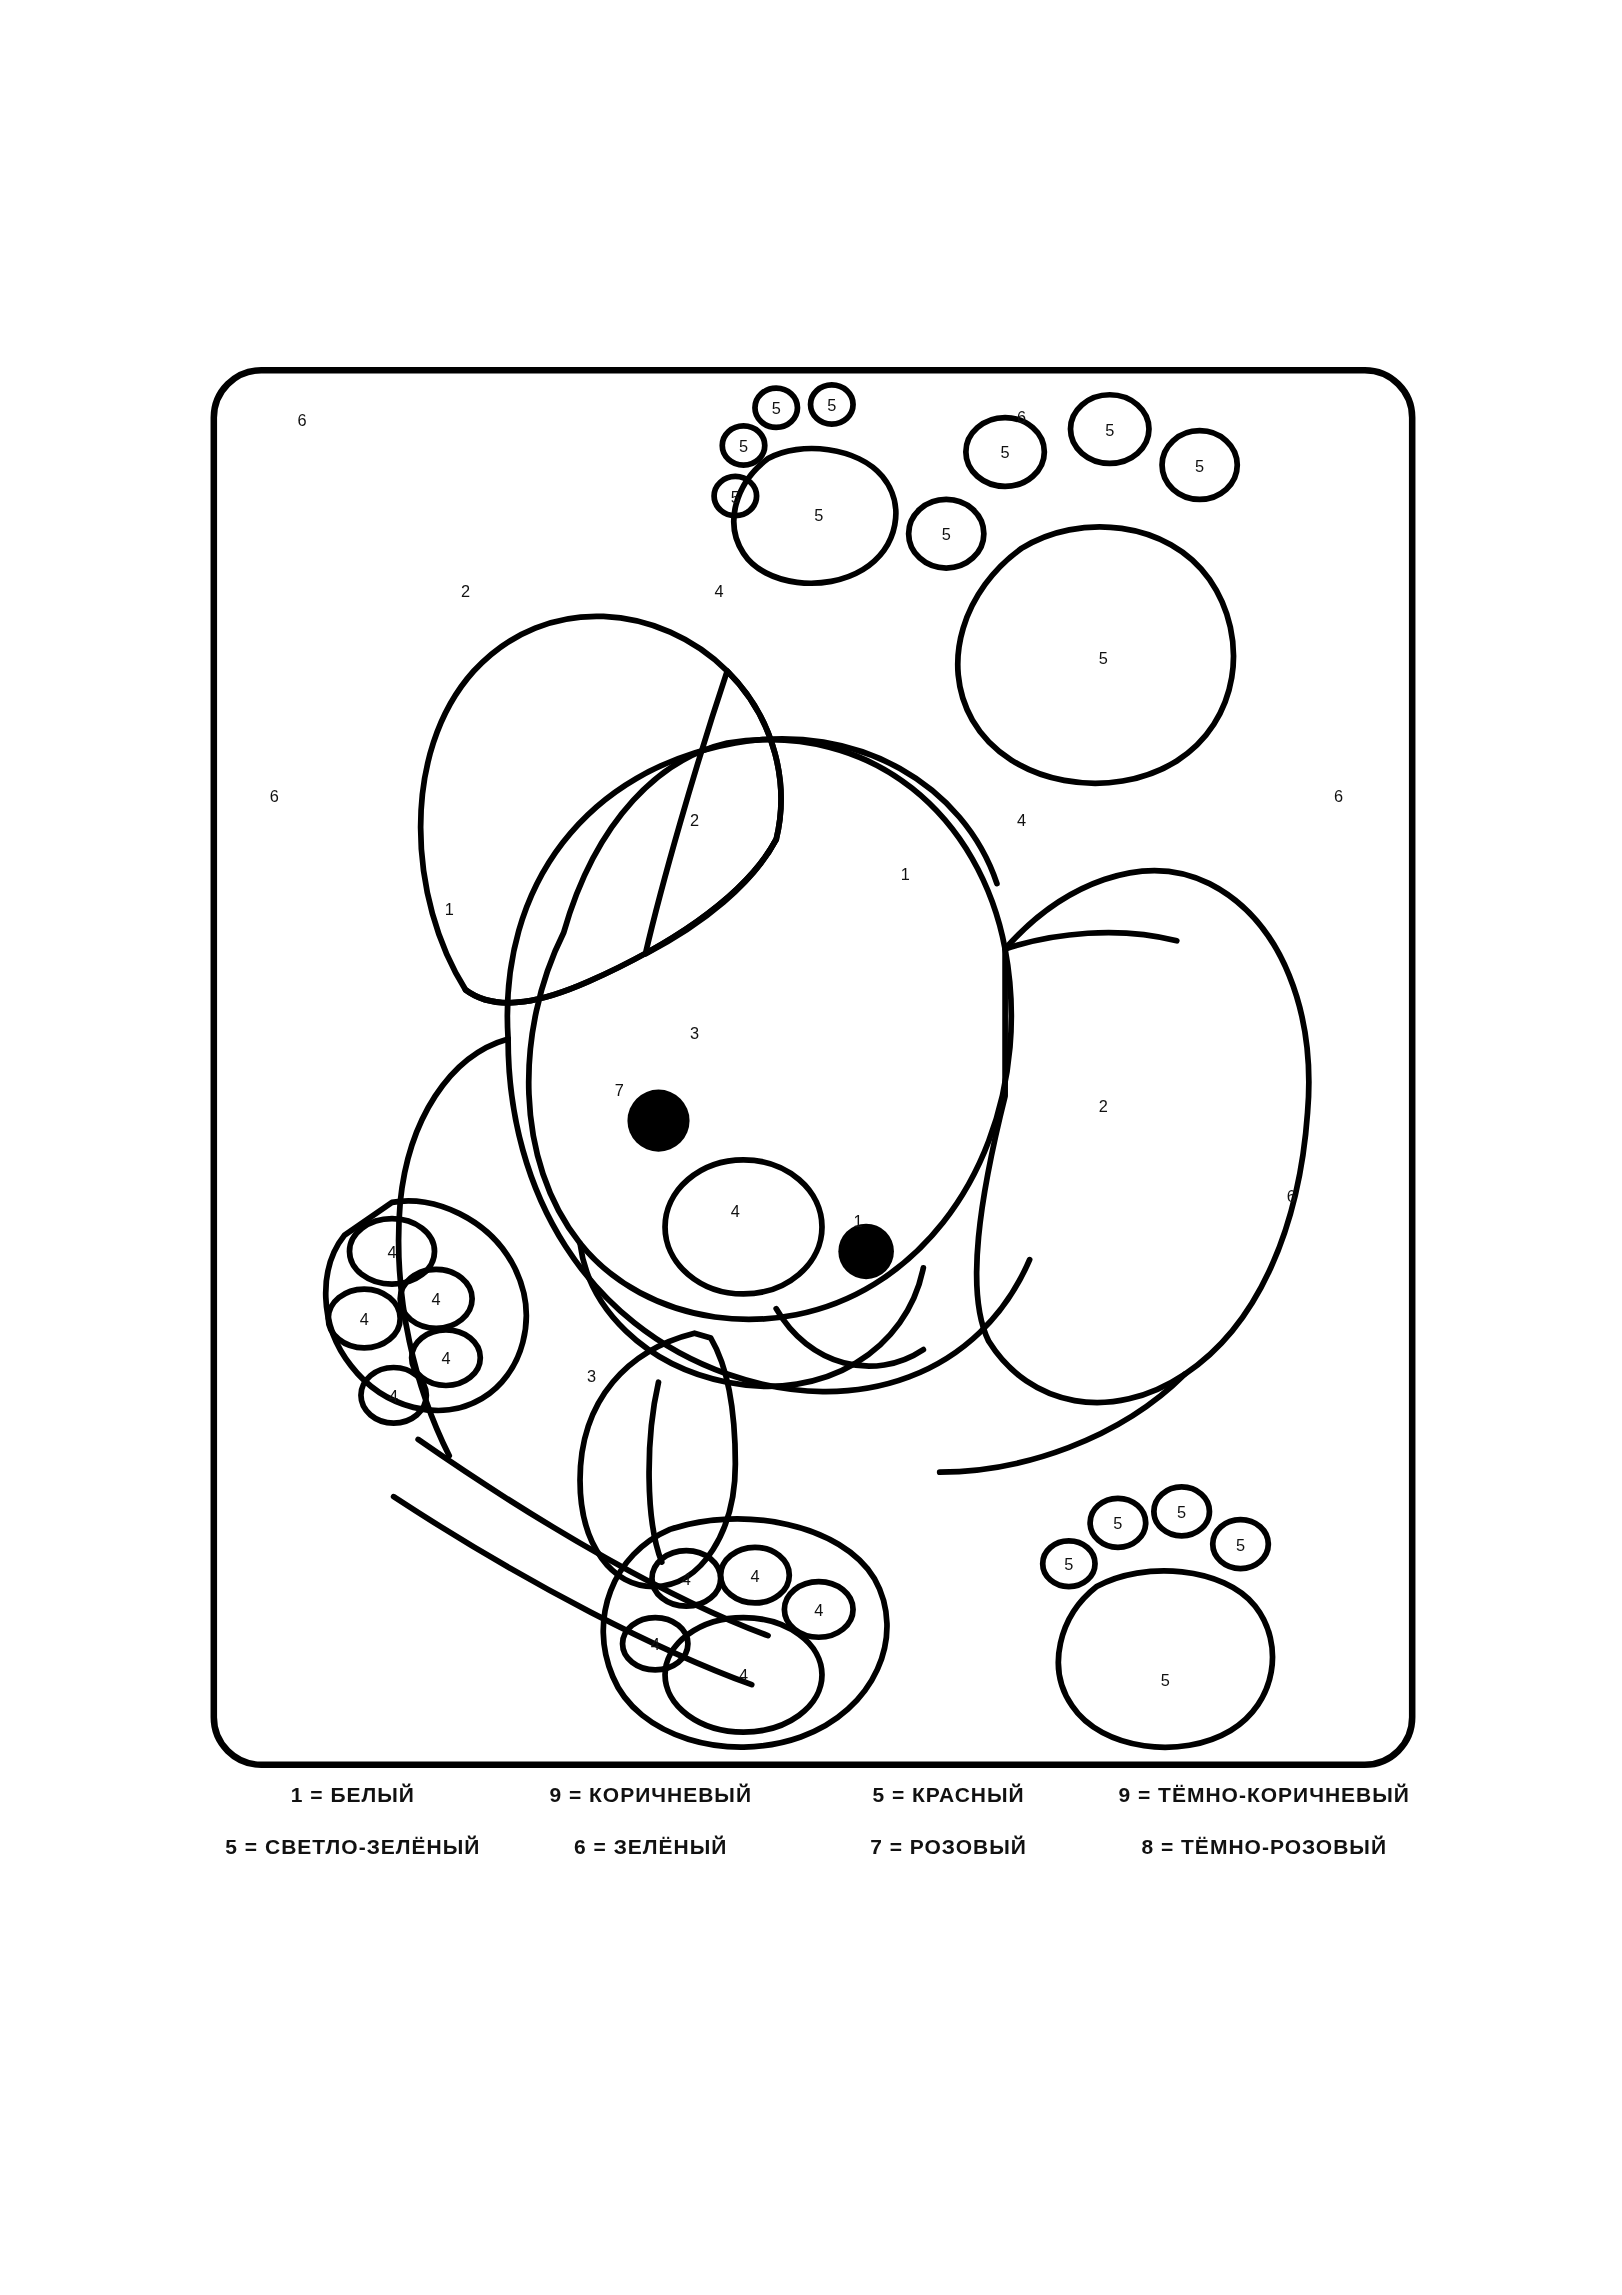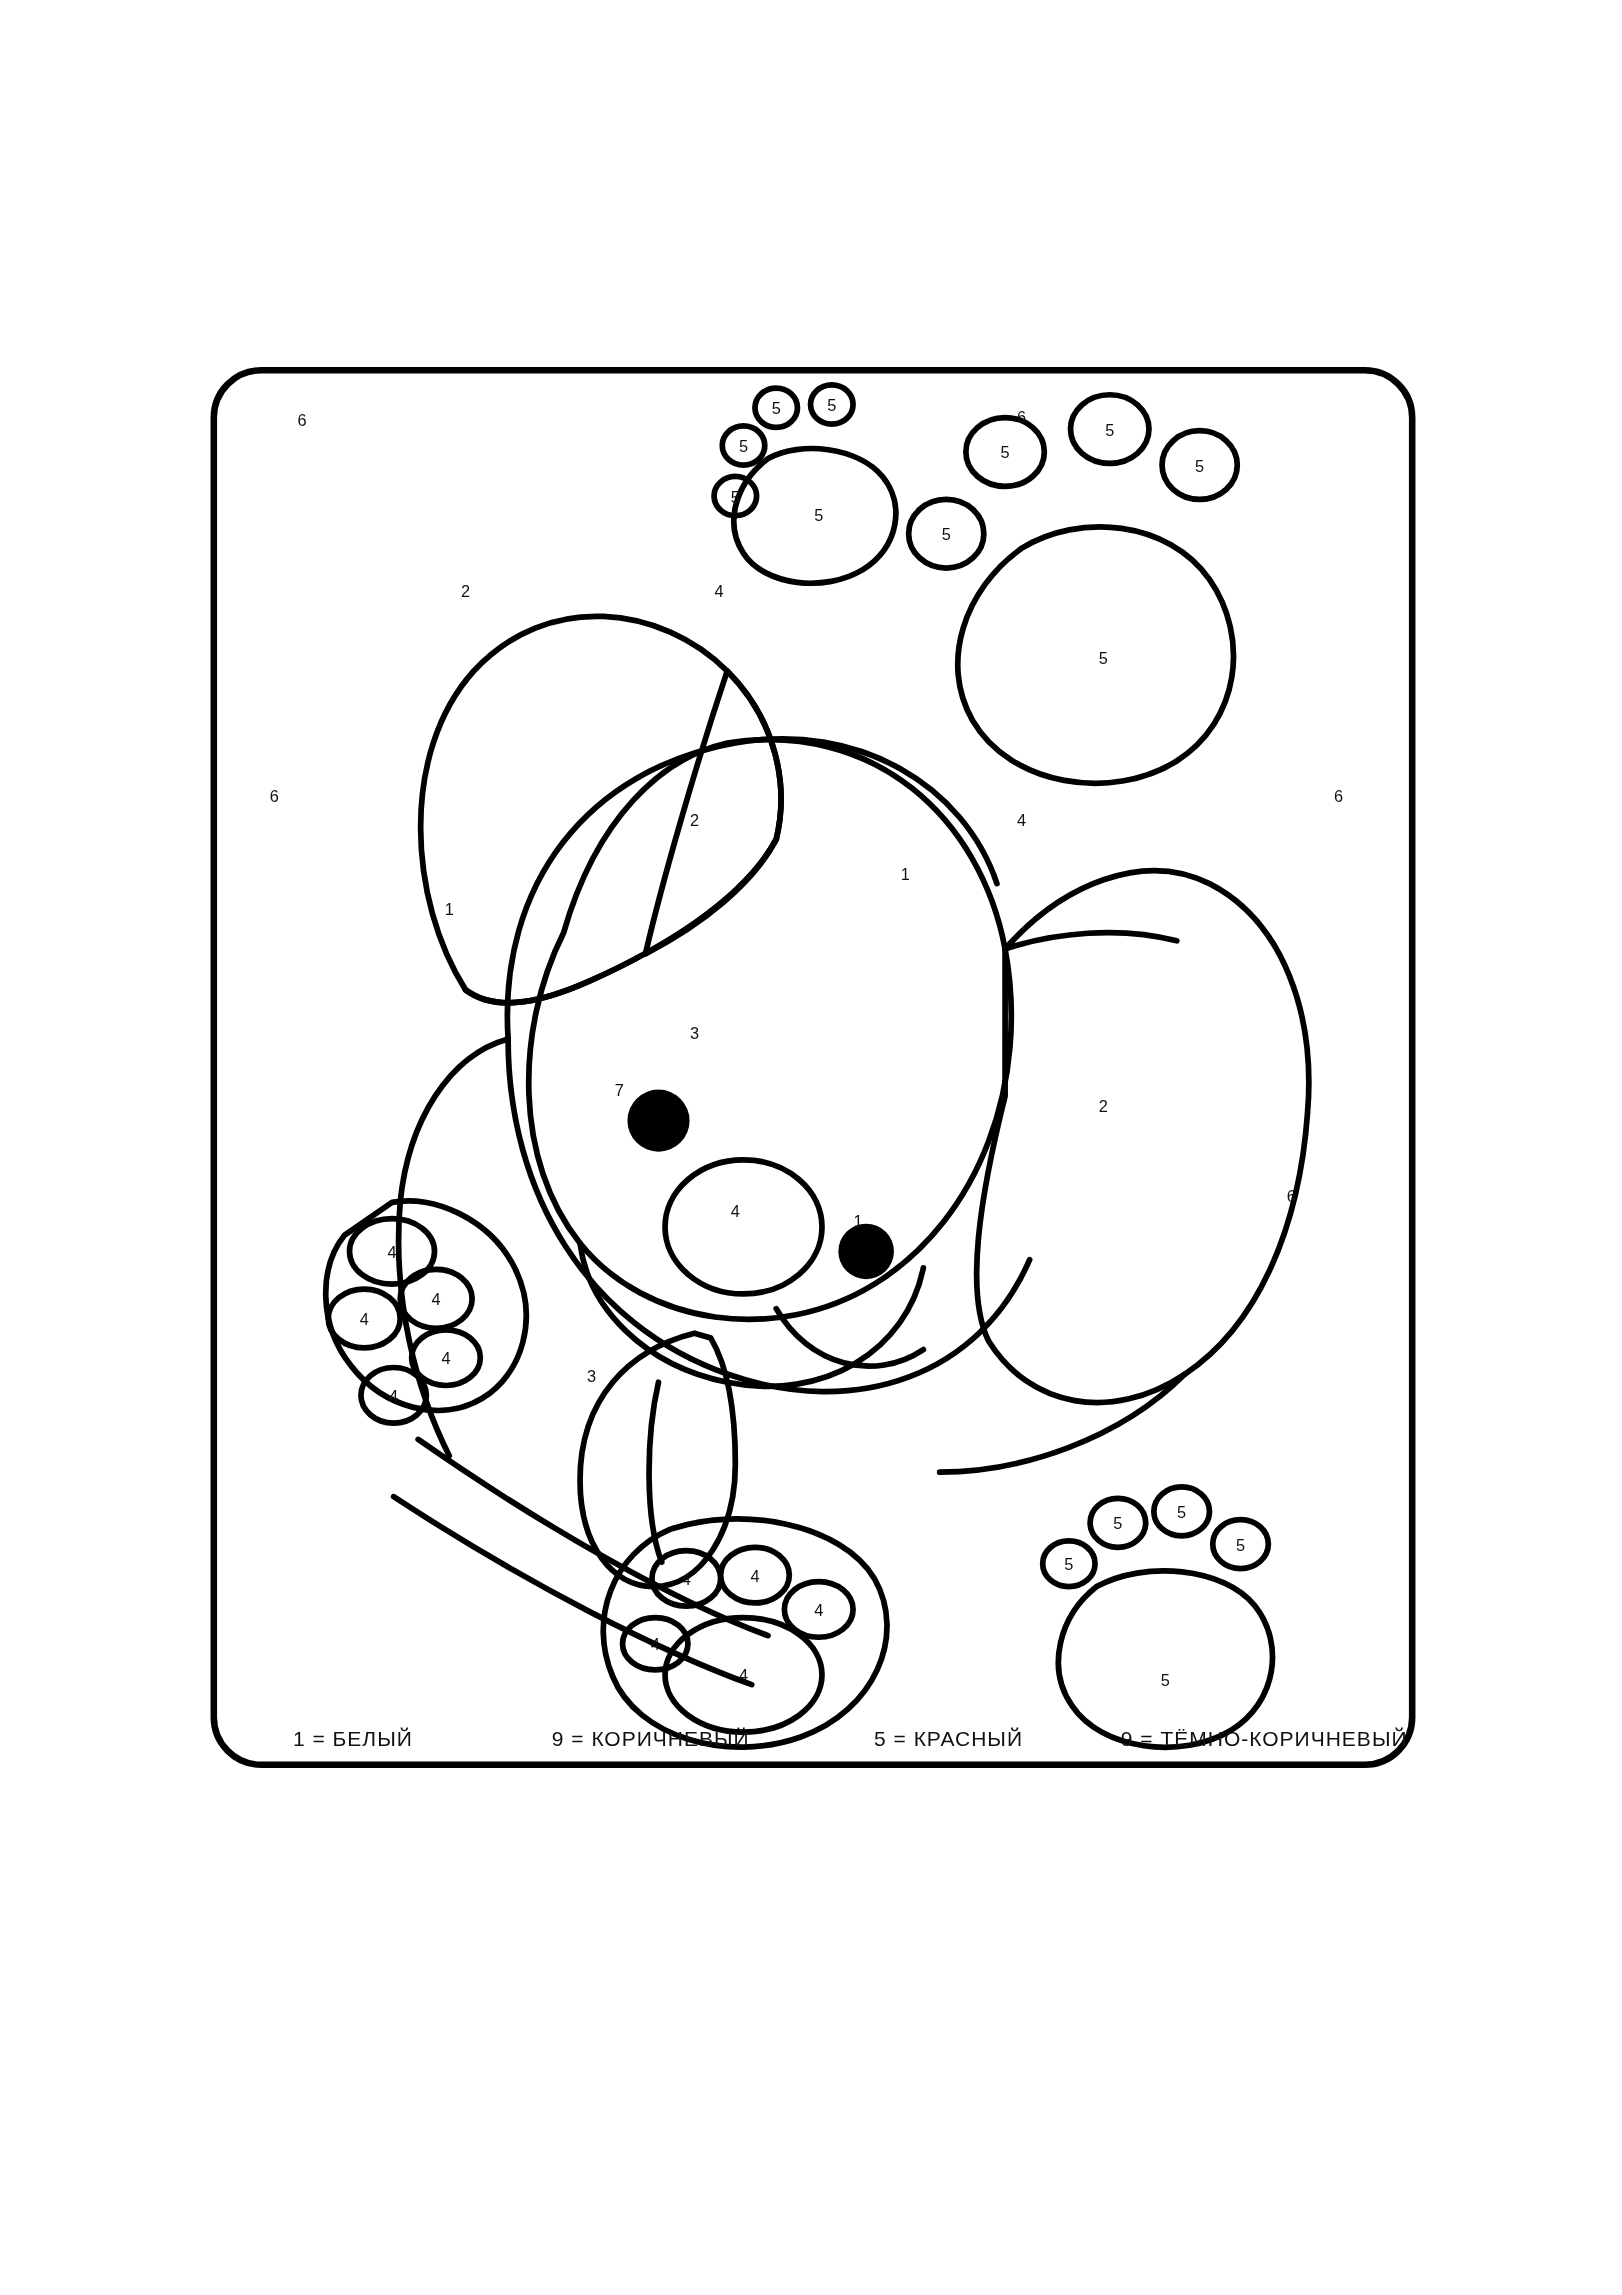--- a/index.html
+++ b/index.html
@@ -28,22 +28,23 @@
     height: 1415px;
   }
   .art-wrap svg {
     display: block;
     width: 100%;
     height: 100%;
   }
   .legend {
     position: absolute;
     left: 204px;
-    top: 1727px;
+    top: 1783px;
     width: 1227px;
+    font-weight: bold;
   }
   .legend-row {
     display: flex;
     width: 100%;
     margin-bottom: 28px;
   }
   .legend-cell {
     flex: 1 1 25%;
     text-align: center;
     font-size: 21px;
@@ -194,16 +195,22 @@
     </svg>
   </div>
 
   <div class="legend">
     <div class="legend-row">
       <div class="legend-cell">1 = БЕЛЫЙ</div>
       <div class="legend-cell">9 = КОРИЧНЕВЫЙ</div>
       <div class="legend-cell">5 = КРАСНЫЙ</div>
       <div class="legend-cell wide">9 = ТЁМНО-КОРИЧНЕВЫЙ</div>
     </div>
+    <div class="legend-row">
+      <div class="legend-cell">5 = СВЕТЛО-ЗЕЛЁНЫЙ</div>
+      <div class="legend-cell">6 = ЗЕЛЁНЫЙ</div>
+      <div class="legend-cell">7 = РОЗОВЫЙ</div>
+      <div class="legend-cell wide">8 = ТЁМНО-РОЗОВЫЙ</div>
+    </div>
   </div>
 
 </div>
 
 
 </body></html>

